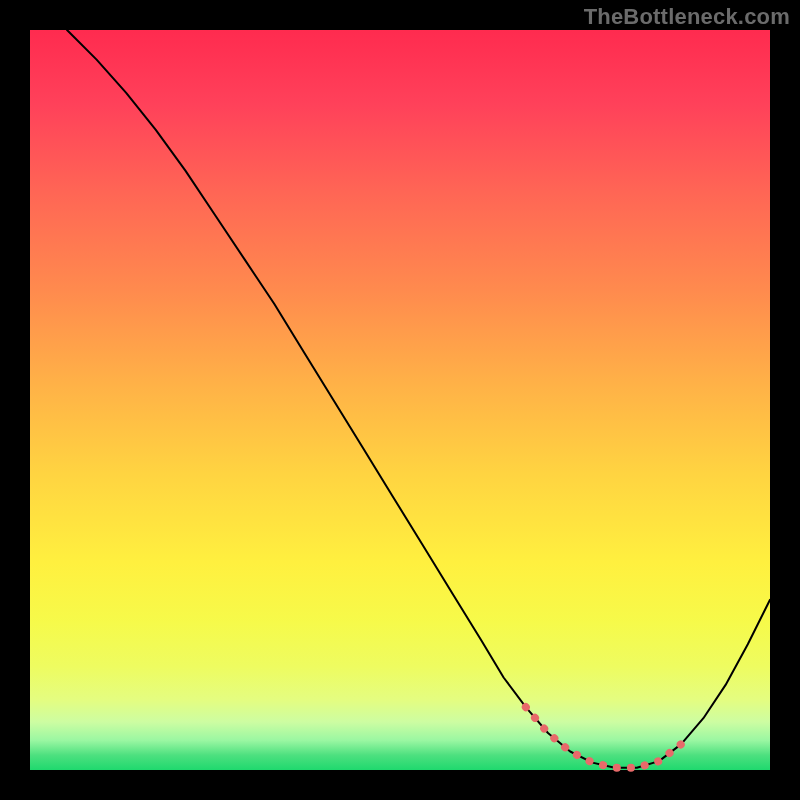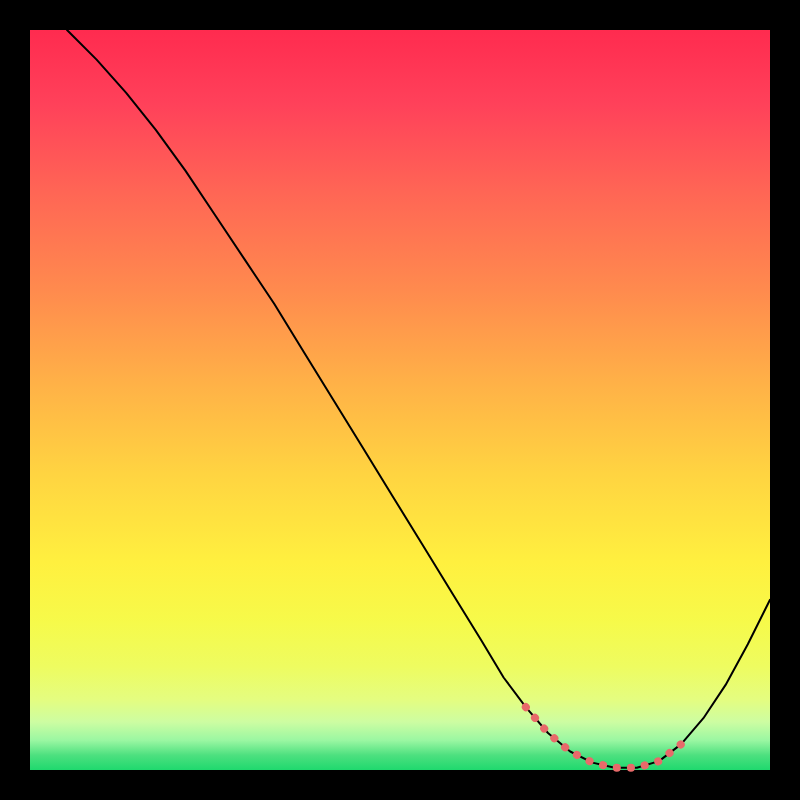--- a/index.html
+++ b/index.html
@@ -29,20 +29,21 @@
   svg {
     position: absolute;
     left: 0;
     top: 0;
   }
 </style>
 </head>
 <body>
 
 <div class="container">
+  <div class="watermark">TheBottleneck.com</div>
   <svg id="chart-svg" width="800" height="800" viewBox="0 0 800 800">
     <defs>
       <linearGradient id="bg-grad" x1="0" y1="0" x2="0" y2="1">
           <stop offset="0%" stop-color="#ff2b4f"></stop>
           <stop offset="10%" stop-color="#ff415a"></stop>
           <stop offset="22%" stop-color="#ff6655"></stop>
           <stop offset="35%" stop-color="#ff8a4e"></stop>
           <stop offset="48%" stop-color="#ffb247"></stop>
           <stop offset="60%" stop-color="#ffd441"></stop>
           <stop offset="72%" stop-color="#fff03f"></stop>

